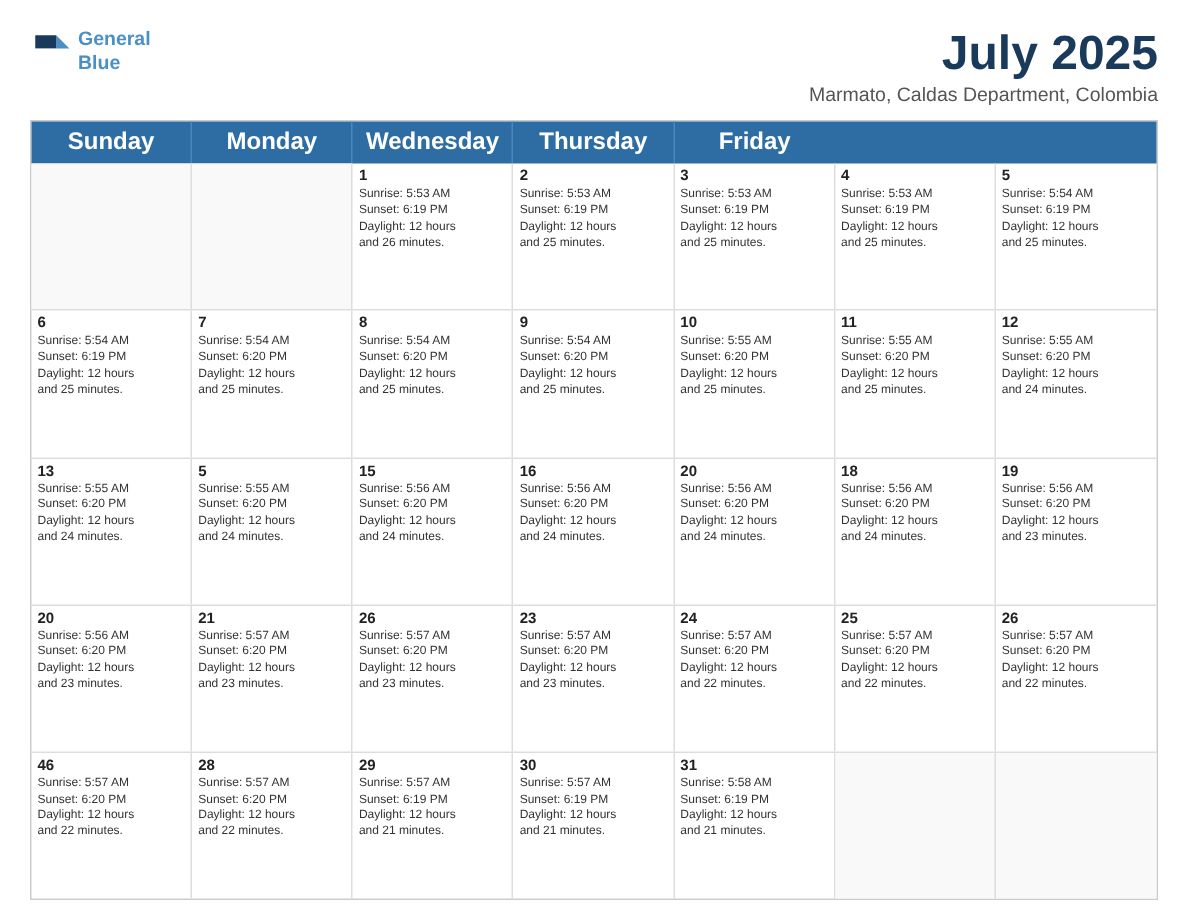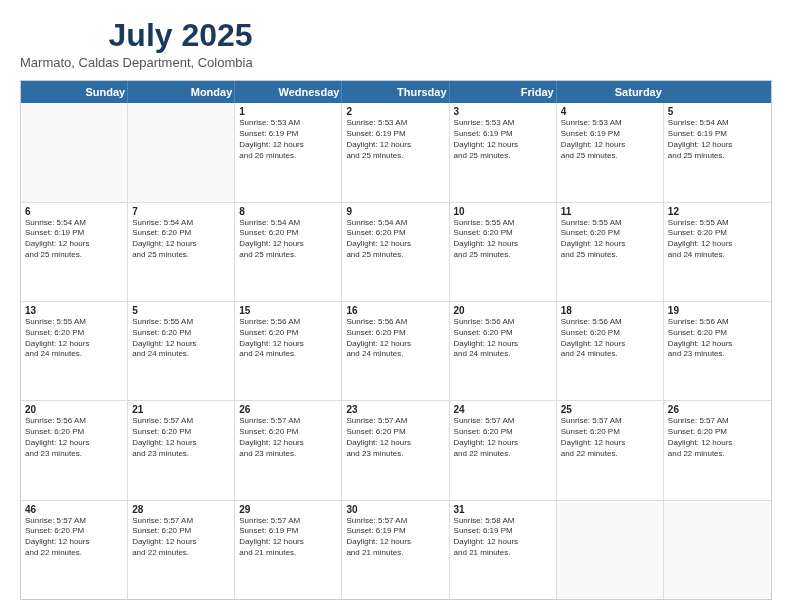--- a/index.html
+++ b/index.html
@@ -61,23 +61,23 @@
       flex-direction: column;
       border: 1px solid #ccc;
     }
     .cal-header-row {
       display: grid;
       grid-template-columns: repeat(7, 1fr);
       background: #2e6da4;
     }
     .cal-header-cell {
       color: #fff;
-      font-size: 11px;
+      font-size: 16px;
       font-weight: bold;
-      text-align: right;
+      text-align: center;
       padding: 5px 2px;
       border-right: 1px solid #4a85bb;
     }
     .cal-header-cell:last-child { border-right: none; }
     .cal-body {
       flex: 1;
       display: flex;
       flex-direction: column;
     }
     .cal-week {
@@ -107,34 +107,43 @@
       font-size: 8px;
       line-height: 1.35;
       color: #333;
     }
   </style>
 </head>
 <body>
 
 <div class="page">
   <div class="header">
+    <div class="logo">
+      <svg class="logo-icon" viewBox="0 0 32 32">
+        <polygon points="20,4 30,14 20,14" fill="#4a90c4"></polygon>
+        <rect x="4" y="4" width="16" height="10" fill="#1a3a5c"></rect>
+      </svg>
+      <div class="logo-text">
+        <div><span>General</span></div>
+        <div><span style="color:#4a90c4">Blue</span></div>
+      </div>
+    </div>
     <div class="title-block">
       <div class="main-title">July 2025</div>
       <div class="subtitle">Marmato, Caldas Department, Colombia</div>
     </div>
   </div>
 
   <div class="calendar">
     <div class="cal-header-row" id="cal-header">
         <div class="cal-header-cell">Sunday</div>
         <div class="cal-header-cell">Monday</div>
         <div class="cal-header-cell">Wednesday</div>
         <div class="cal-header-cell">Thursday</div>
         <div class="cal-header-cell">Friday</div>
-        <div class="cal-header-cell">Saturday</div>
       </div>
     <div class="cal-body" id="cal-body">
         <div class="cal-week">
           <div class="cal-cell empty"></div>
           <div class="cal-cell empty"></div>
           <div class="cal-cell">
             <div class="day-num">1</div>
             <div class="cell-info" style="white-space: pre-line;">Sunrise: 5:53 AM
 Sunset: 6:19 PM
 Daylight: 12 hours

